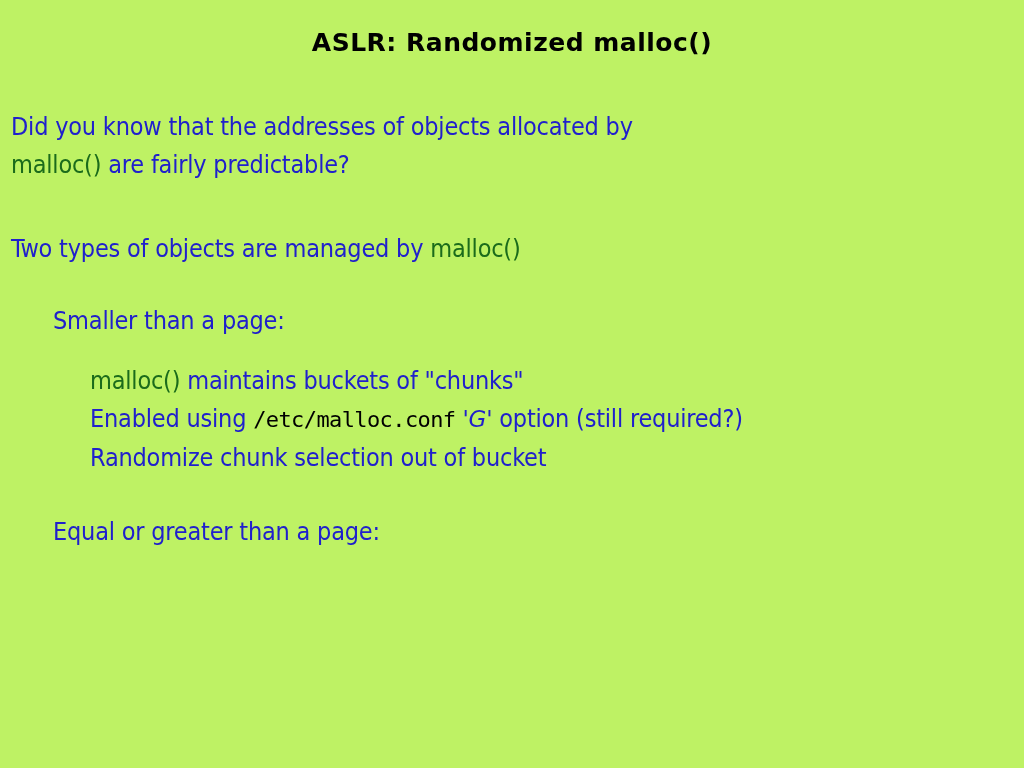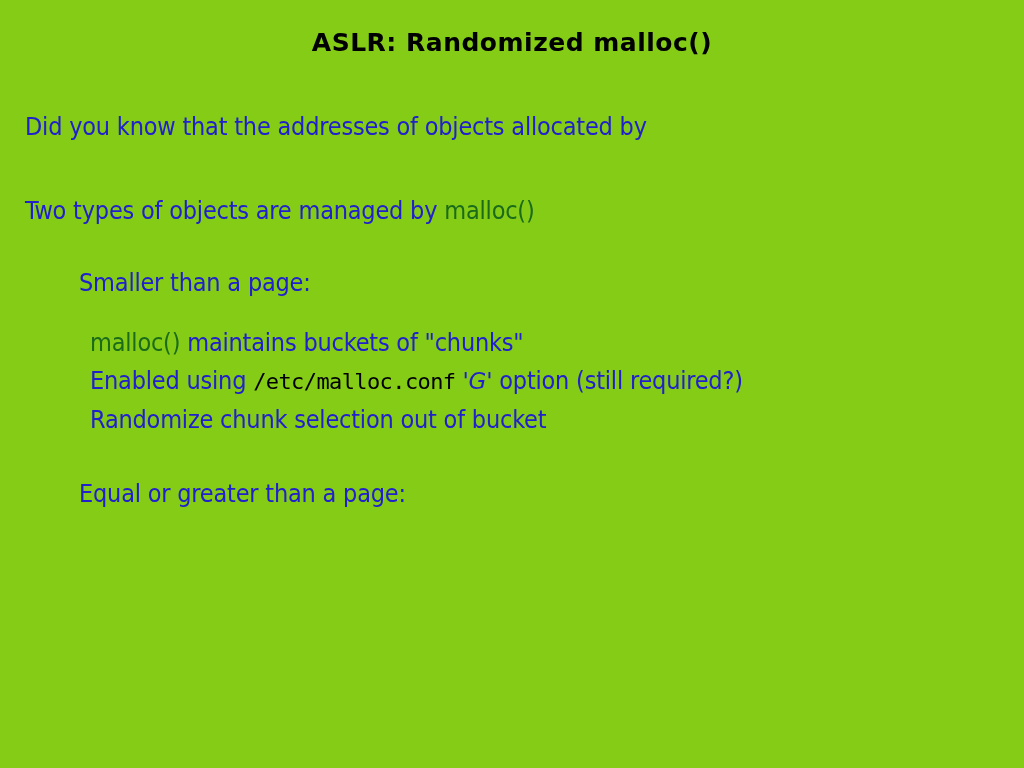--- a/index.html
+++ b/index.html
@@ -13,21 +13,21 @@
     height: 768px;
     overflow: hidden;
     font-family: "DejaVu Sans", sans-serif;
     -webkit-font-smoothing: antialiased;
   }
 
   .slide {
     position: relative;
     width: 1024px;
     height: 768px;
-    background: #84cc16;
+    background: #bef264;
   }
 
   
   .slide-title {
     position: absolute;
     top: 28px;
     left: 0;
     width: 1024px;
     text-align: center;
     font-family: "DejaVu Sans", sans-serif;
@@ -49,22 +49,22 @@
   .line {
     font-family: "DejaVu Sans Condensed", "Liberation Sans Narrow", "Liberation Sans", sans-serif;
     font-size: 25px;
     line-height: 38px;
     color: #2020CC;
     white-space: pre;
     letter-spacing: -0.2px;
   }
 
   
-  .lvl0 { padding-left: 25px; }
-  .lvl1 { padding-left: 79px; }
+  .lvl0 { padding-left: 11px; }
+  .lvl1 { padding-left: 53px; }
   .lvl2 { padding-left: 90px; }
 
   
   .gap-para  { height: 46px; }
   .gap-sub   { height: 34px; }
   .gap-small { height: 22px; }
   .gap-mid   { height: 36px; }
 
   
   .t-blue  { color: #2020CC; }
@@ -90,20 +90,21 @@
 <body>
 
 <div class="slide">
 
   <div class="slide-title">ASLR: Randomized malloc()</div>
 
   <div class="body-block">
 
     <div class="line lvl0"><span class="t-blue">Did you know that the addresses of objects allocated by</span></div>
 
+    <div class="line lvl0"><span class="t-green">malloc()</span><span class="t-blue"> are fairly predictable?</span></div>
 
     <div class="gap-para"></div>
 
     <div class="line lvl0"><span class="t-blue">Two types of objects are managed by </span><span class="t-green">malloc()</span></div>
 
     <div class="gap-sub"></div>
 
     <div class="line lvl1"><span class="t-blue">Smaller than a page:</span></div>
 
     <div class="gap-small"></div>

